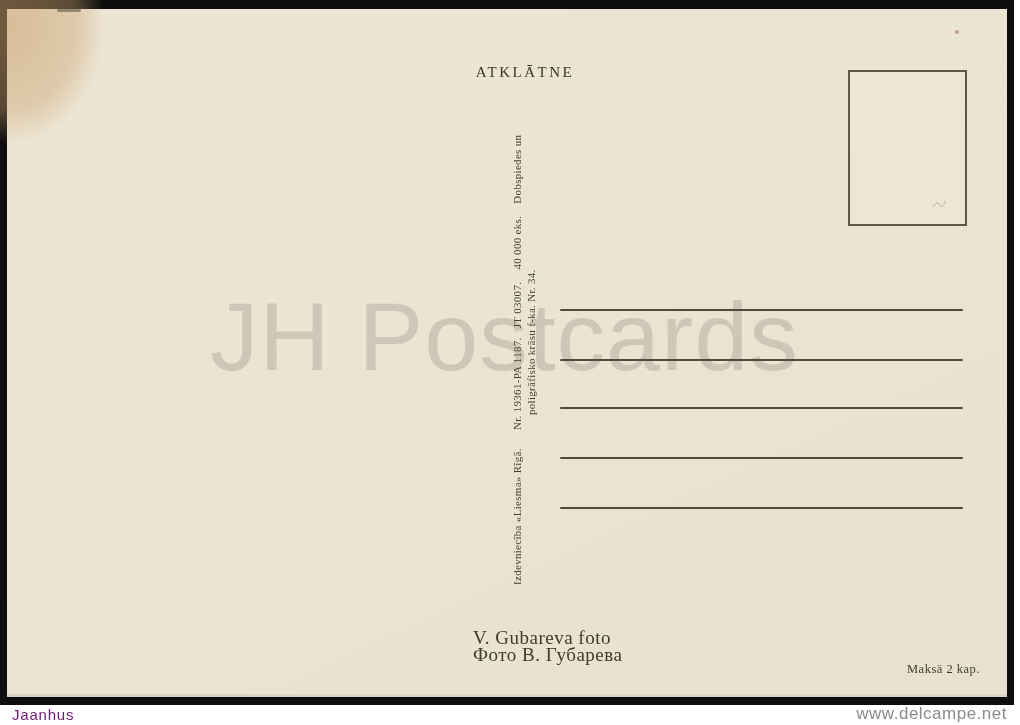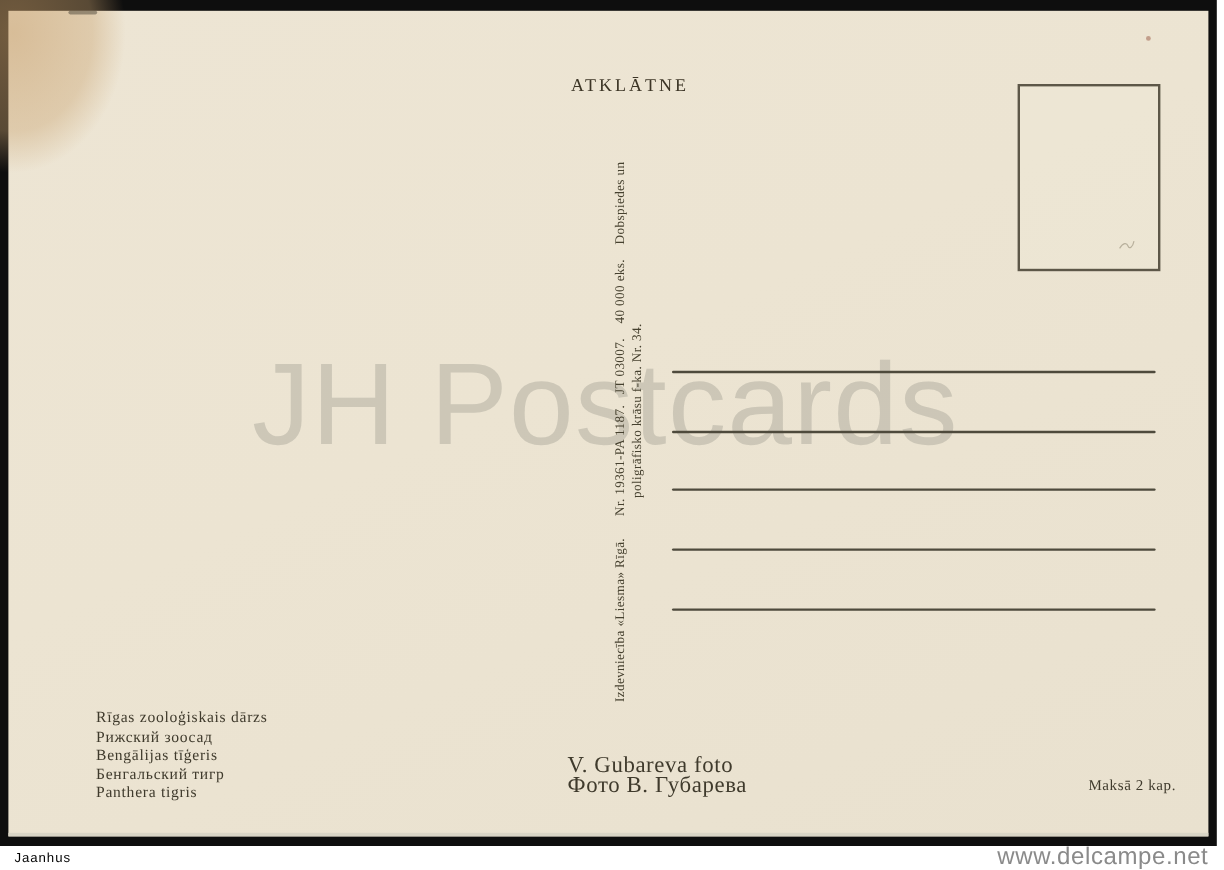--- a/index.html
+++ b/index.html
@@ -61,33 +61,33 @@
   }
   .caption{
     position:absolute;left:73px;top:581px;font-size:13px;line-height:15.5px;
     letter-spacing:.6px;color:#3f3a2c;
   }
   .credit{
     position:absolute;left:466px;top:620px;font-size:19px;line-height:17px;
     letter-spacing:.5px;color:#3f3a2c;
   }
   .price{
-    position:absolute;left:833px;top:638px;width:140px;text-align:right;
+    position:absolute;left:833px;top:653px;width:140px;text-align:right;
     font-size:12.5px;letter-spacing:.5px;color:#3f3a2c;
   }
   .scan-footer{
     position:absolute;left:0;top:705px;width:1020px;height:20px;background:#ffffff;
     font-family:"Liberation Sans", sans-serif;
   }
   .scan-footer .f-left{
-    position:absolute;left:12px;top:0px;font-size:11px;line-height:20px;
-    color:#000000;letter-spacing:.8px;
+    position:absolute;left:12px;top:0px;font-size:15px;line-height:20px;
+    color:#701a75;letter-spacing:.8px;
   }
   .scan-footer .f-right{
-    position:absolute;right:13px;top:-1px;font-size:20px;line-height:20px;
+    position:absolute;right:13px;top:-1px;font-size:17px;line-height:20px;
     color:#8a8a8a;letter-spacing:.5px;
   }
 </style>
 </head>
 <body>
 
 <div class="frame">
   <div class="card">
 
     <div class="stain"></div>
@@ -112,27 +112,20 @@
         <div class="l1">Izdevniecība «Liesma» Rīgā.      Nr. 19361-PA 1187.   JT 03007.    40 000 eks.    Dobspiedes un</div>
         <div class="l2">poligrāfisko krāsu f-ka. Nr. 34.</div>
       </div>
 
       <div class="addr-line" style="top:300px;"></div>
       <div class="addr-line" style="top:350px;"></div>
       <div class="addr-line" style="top:398px;"></div>
       <div class="addr-line" style="top:448px;"></div>
       <div class="addr-line" style="top:498px;"></div>
 
-      <div class="caption">
-        <div>Rīgas zooloģiskais dārzs</div>
-        <div>Рижский зоосад</div>
-        <div>Bengālijas tīģeris</div>
-        <div>Бенгальский тигр</div>
-        <div>Panthera tigris</div>
-      </div>
 
       <div class="credit">
         <div>V. Gubareva foto</div>
         <div>Фото В. Губарева</div>
       </div>
 
       <div class="price">Maksā 2 kap.</div>
 
     </div>
 

